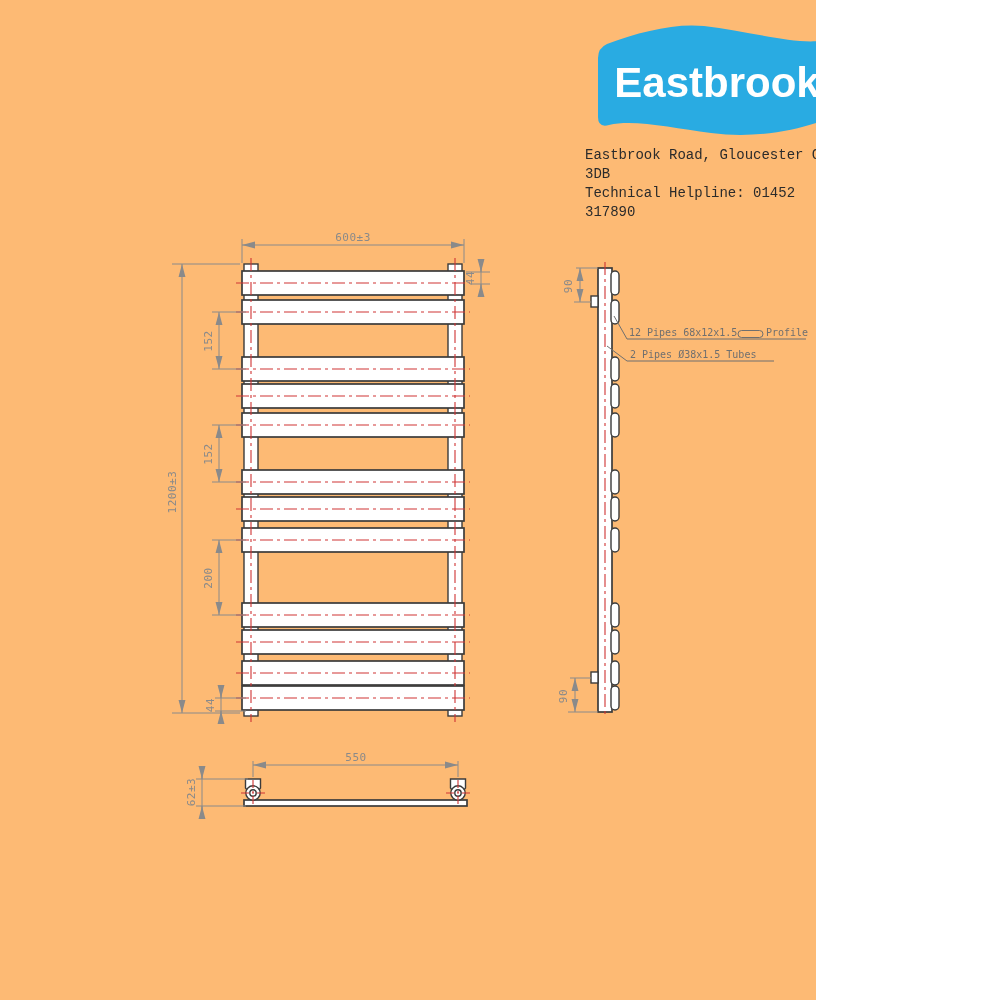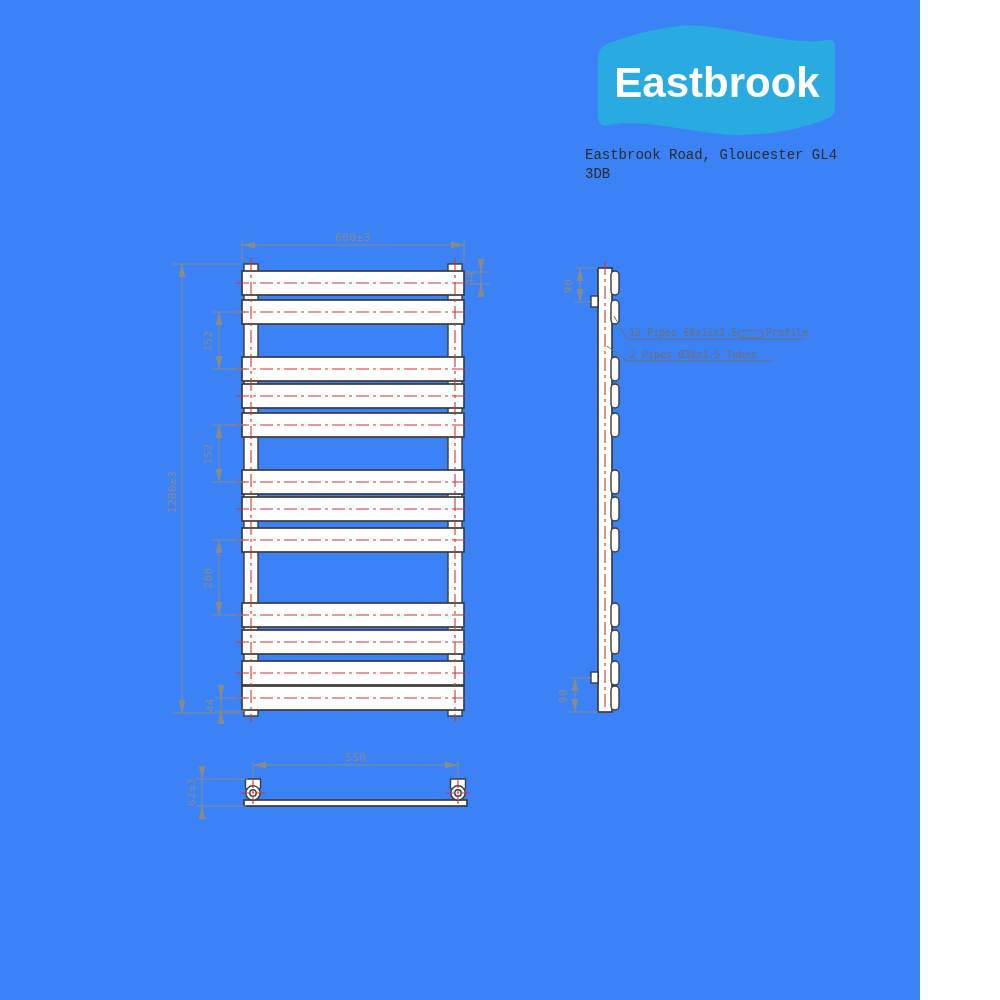--- a/index.html
+++ b/index.html
@@ -1,17 +1,17 @@
 <!DOCTYPE html>
 <html><head>
 <meta charset="utf-8">
 <style>
   html,body { margin:0; padding:0; background:#ffffff; }
   .page {
-    position:relative; width:920px; height:1000px; background:#3b82f6;
+    position:relative; width:816px; height:1000px; background:#fdba74;
     overflow:hidden; font-family:"Liberation Sans", sans-serif;
   }
   .brand-block {
     position:absolute; left:585px; top:20px; width:266px;
     display:flex; flex-direction:column; align-items:center;
   }
   .brand-block svg { display:block; }
   .addr {
     margin-top:8px; text-align:left; color:#2b2b2b;
     font-size:14px; line-height:19px; font-weight:400;font-family:Liberation Mono, monospace;
@@ -52,20 +52,21 @@
                L 241,88
                Q 241,96 233,99
                C 205,110 162,119 117,113
                C 78,108 40,99 15,105
                Q 4,108 4,97
                Z" fill="#29ABE2"></path>
       <text class="brandtx" x="123" y="77" text-anchor="middle">Eastbrook</text>
     </svg>
     <div class="addr">
       <div>Eastbrook Road, Gloucester GL4 3DB</div>
+      <div>Technical Helpline: 01452 317890</div>
     </div>
   </div>
 
   <svg class="drawing" width="1000" height="1000" viewBox="0 0 1000 1000">
     <defs>
       <marker id="arw" viewBox="0 0 12 8" refX="12" refY="4" markerWidth="13" markerHeight="9" orient="auto-start-reverse" markerUnits="userSpaceOnUse">
         <path d="M12,4 L0,0.8 L0,7.2 Z" fill="#8a8a8a"></path>
       </marker>
     </defs>
 

